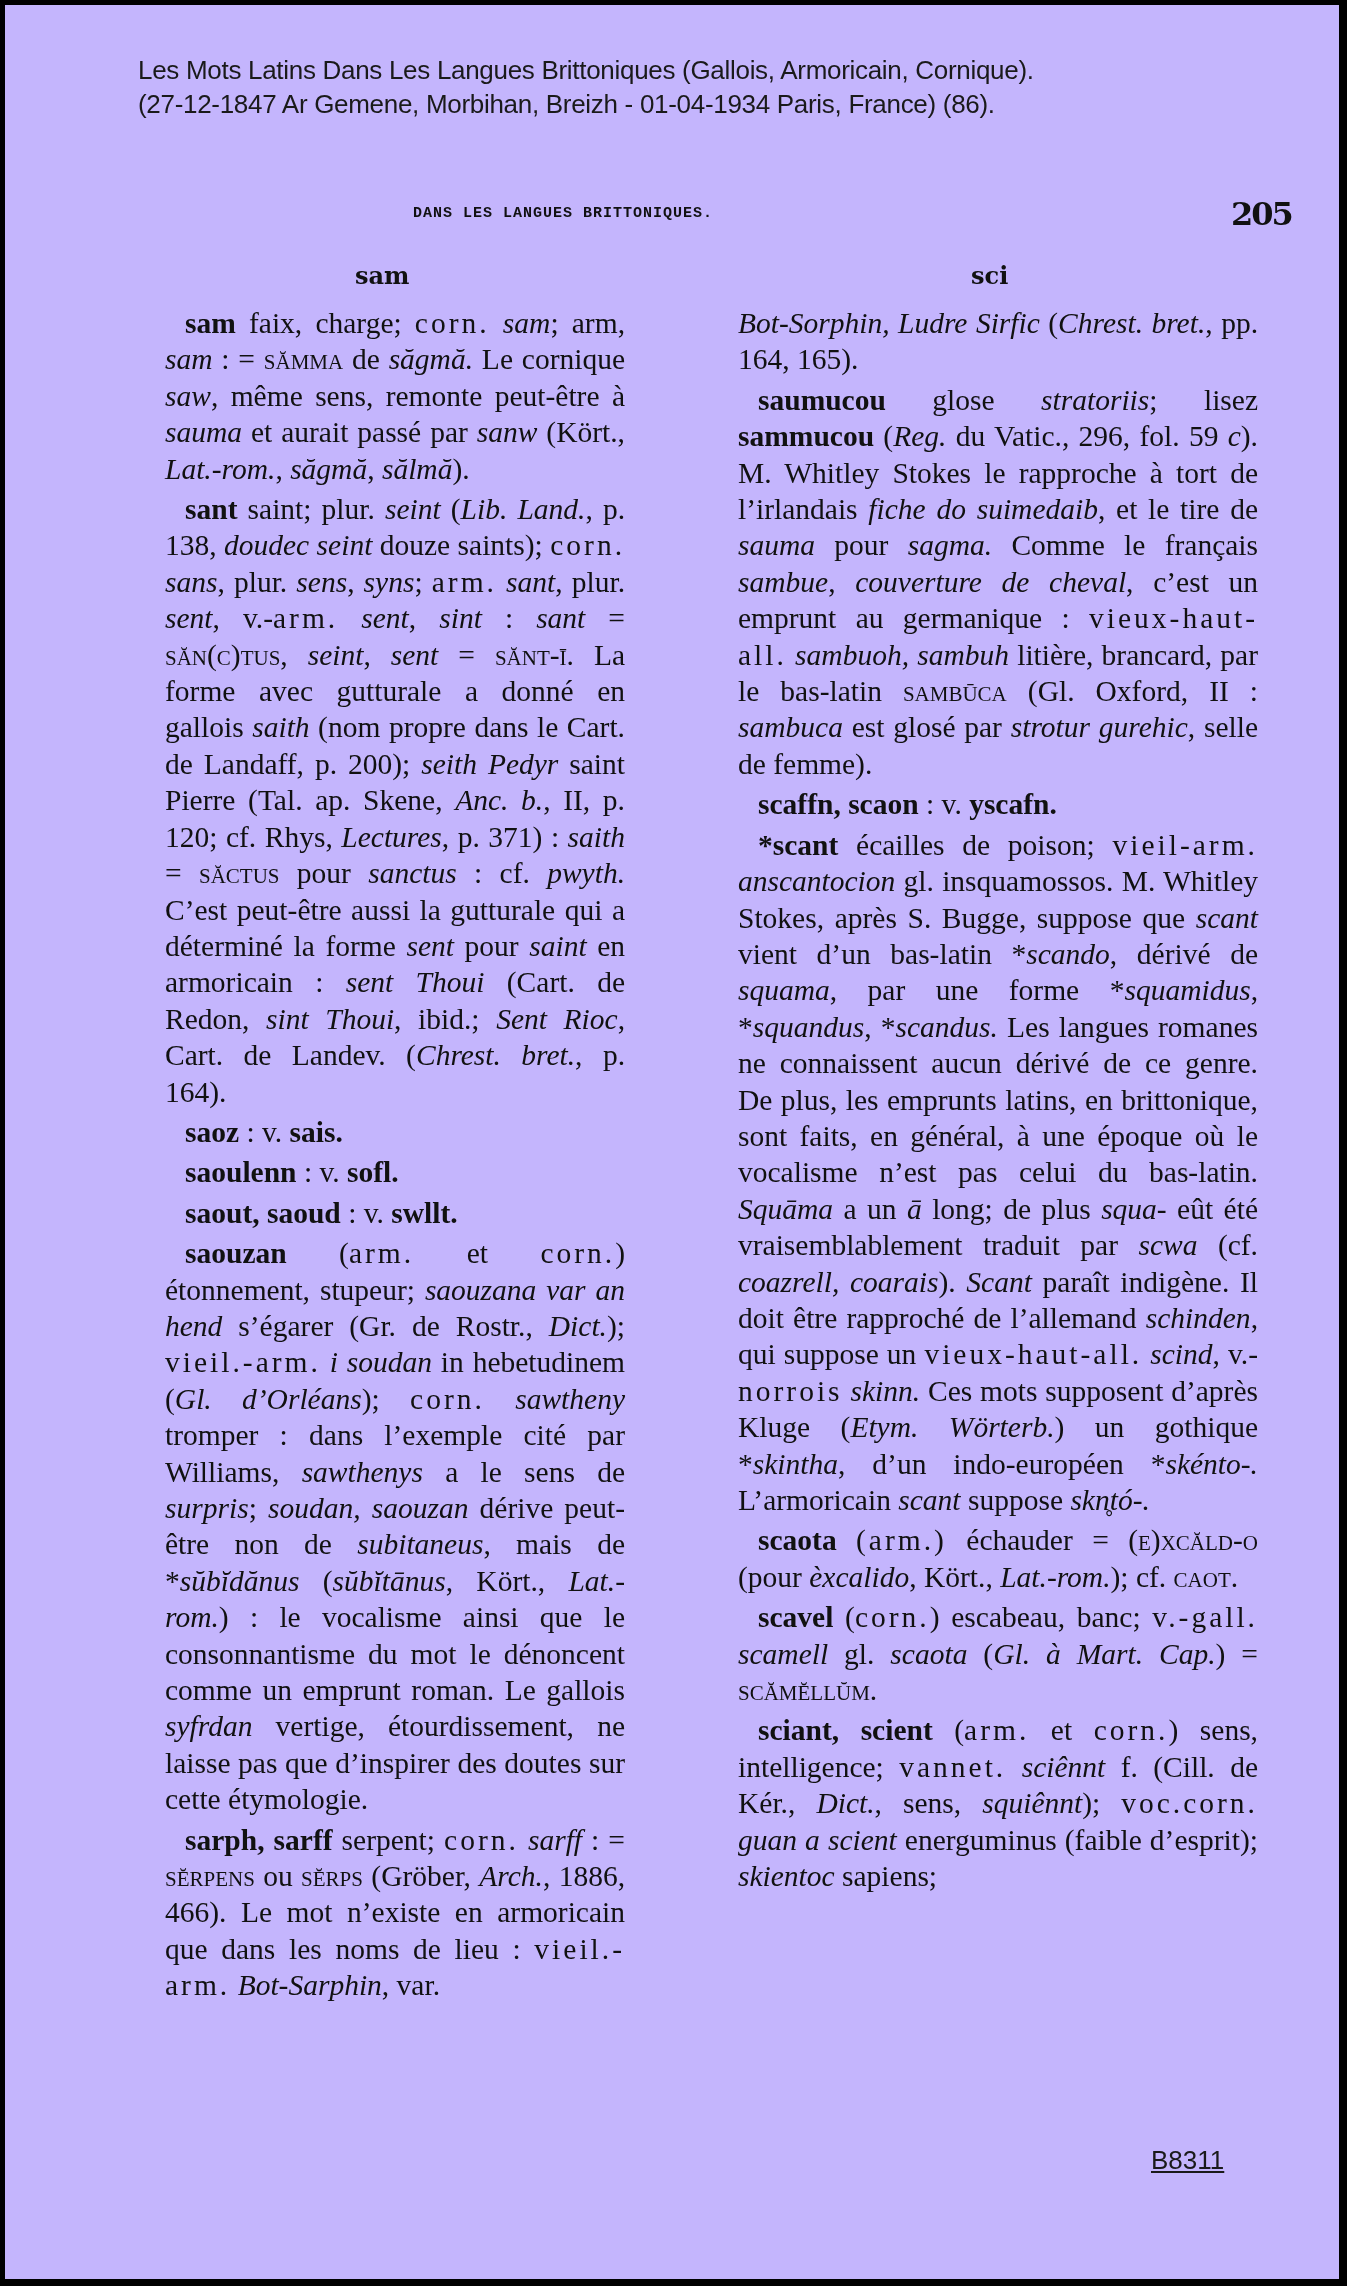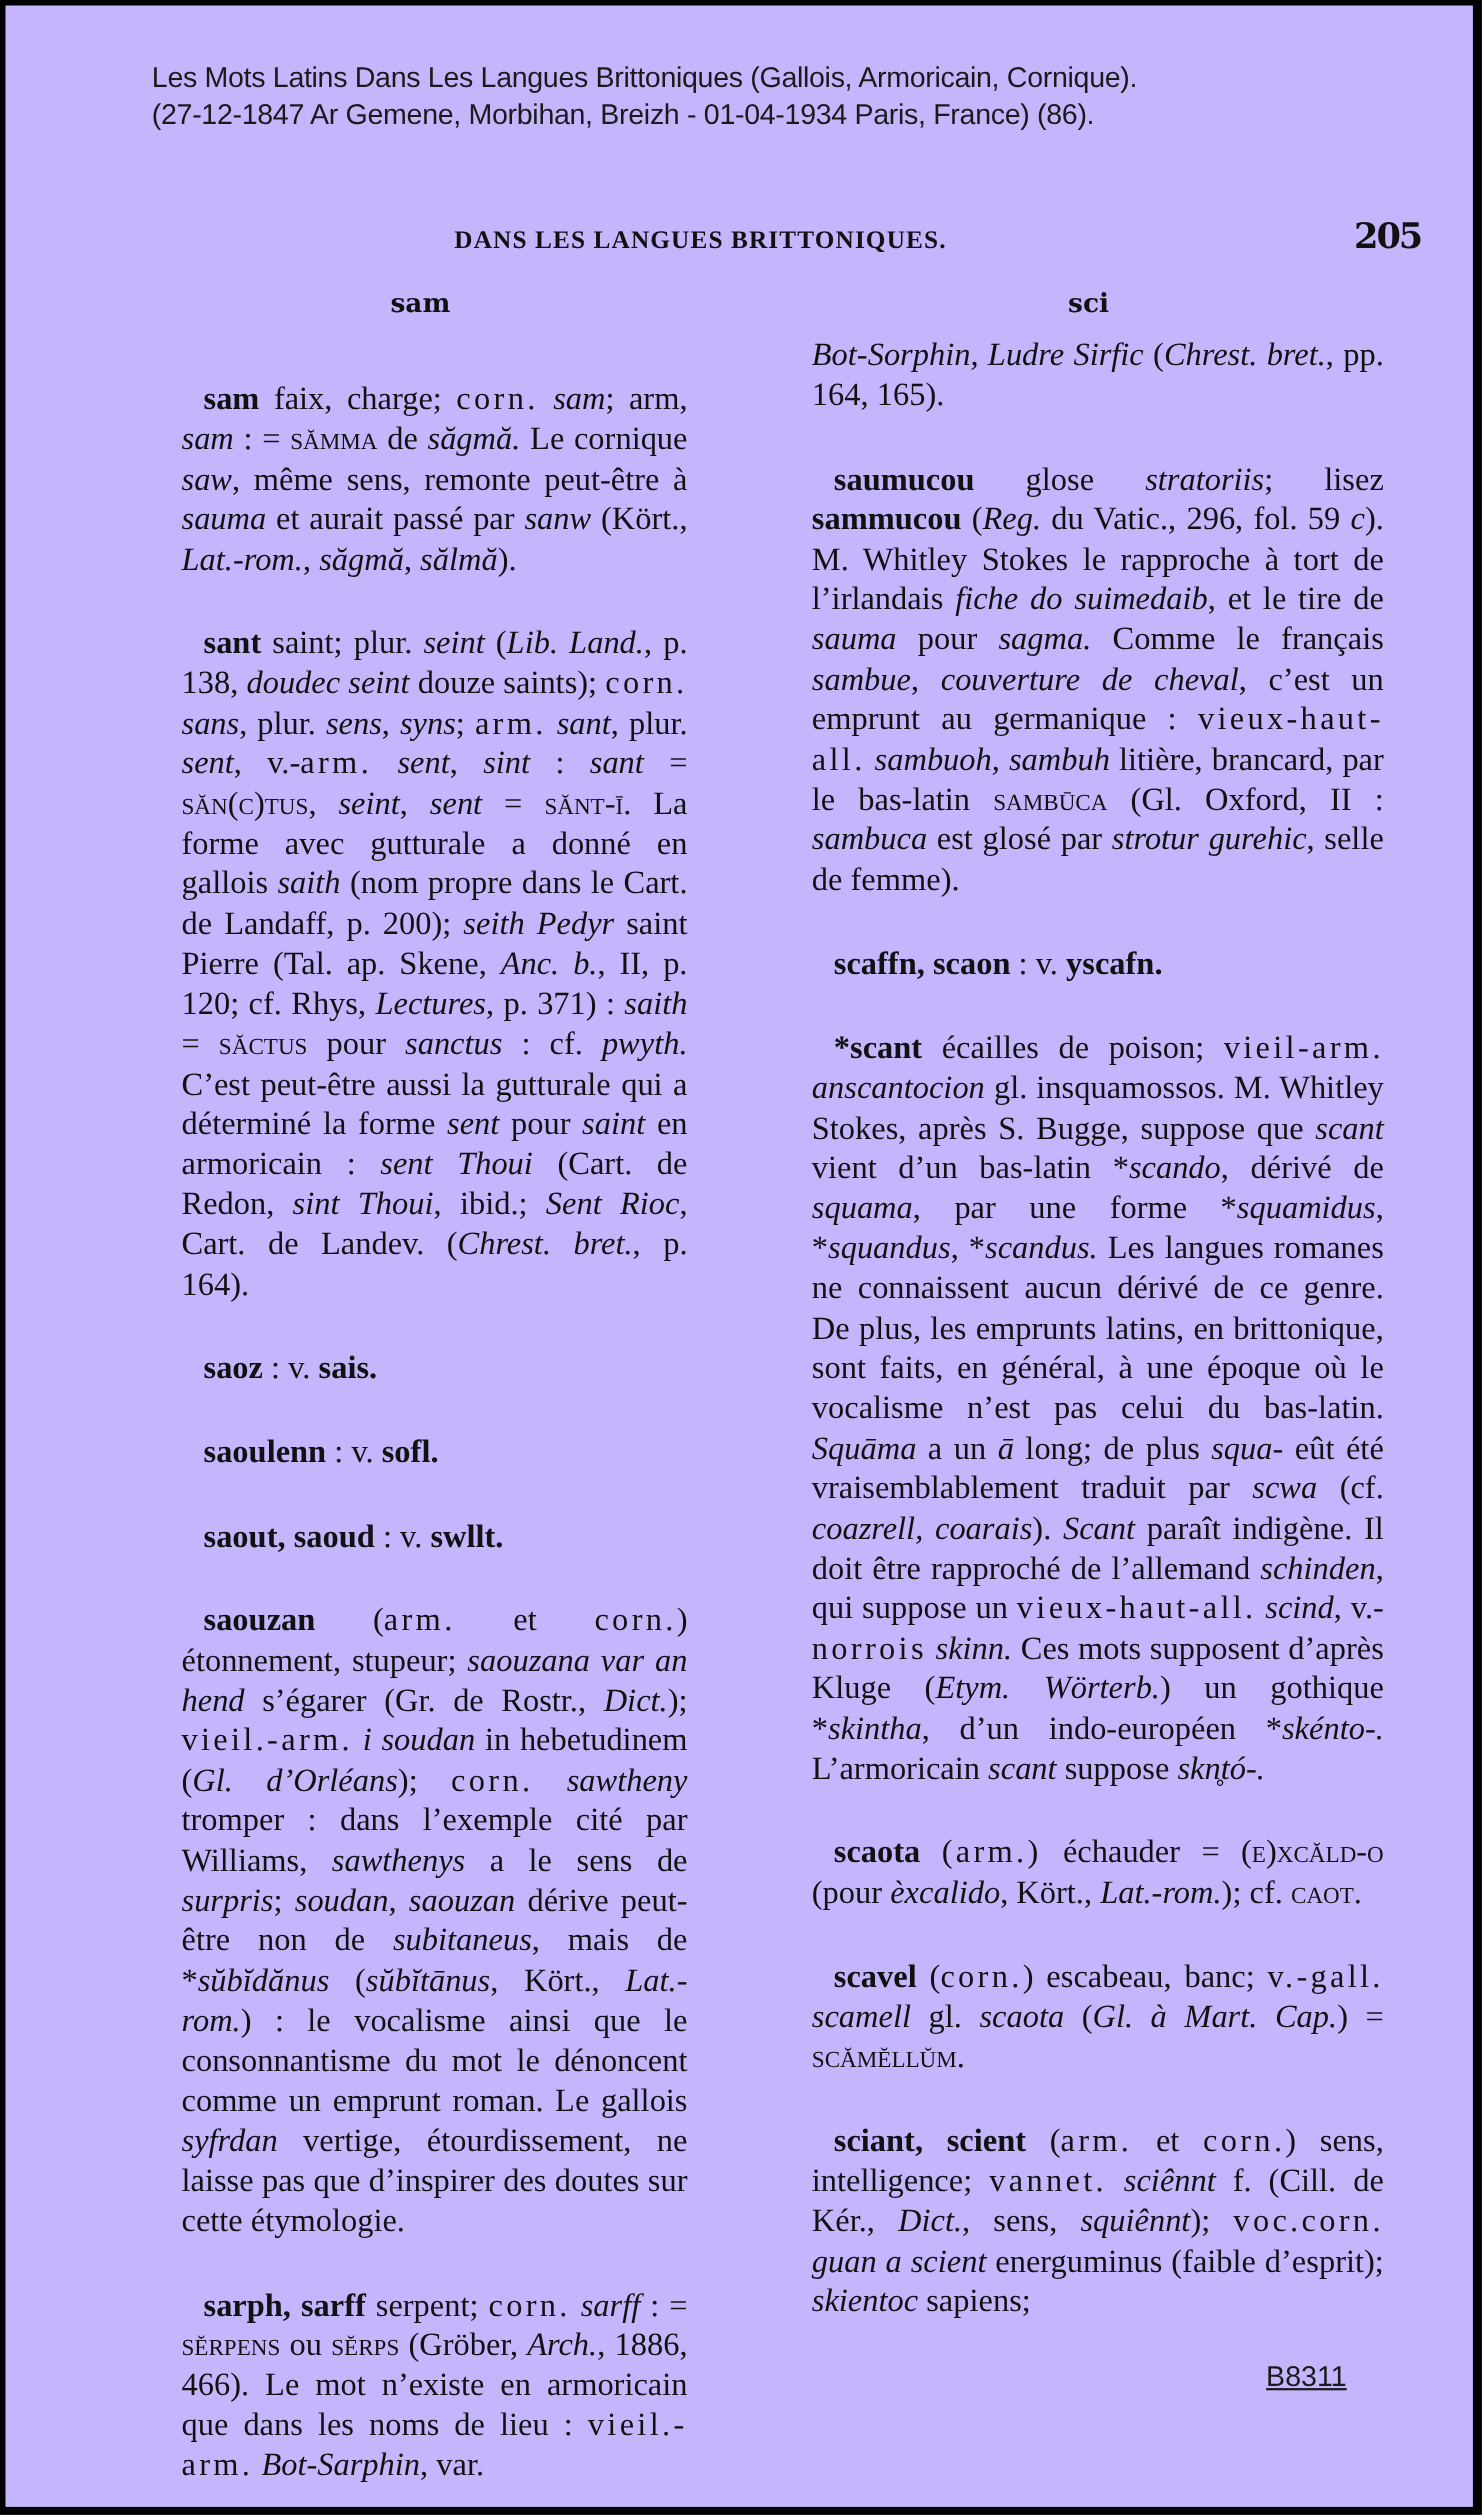--- a/index.html
+++ b/index.html
@@ -9,21 +9,21 @@
     background: #c4b5fd; color: #111;
   }
   .banner {
     position: absolute; left: 133px; top: 48px; width: 1120px;
     font-family: "Liberation Sans", sans-serif; font-size: 26px; line-height: 34px;
     color: #1a1a1a; letter-spacing: -0.3px;
   }
   .banner div { white-space: nowrap; }
   .running-head {
     position: absolute; left: 408px; top: 200px;
-    font-family: Liberation Serif, serif; font-weight: bold; font-size: 23px;
+    font-family: Liberation Mono, monospace; font-weight: bold; font-size: 15px;
     letter-spacing: 1px; color: #111;
   }
   .page-number {
     position: absolute; left: 1180px; top: 190px;
     font-family: "DejaVu Serif", serif; font-weight: bold; font-size: 32px; color: #111;
     letter-spacing: -2px;
     margin-left: 46px;
   }
   .col-head {
     position: absolute; top: 256px;
@@ -32,21 +32,21 @@
   .col-head.left { left: 350px; }
   .col-head.right { left: 966px; }
   .column {
     position: absolute; top: 300px;
     font-family: "Liberation Serif", serif; font-size: 29.5px; line-height: 36.4px;
     text-align: justify; color: #111;
   }
   .column.left { left: 160px; width: 460px; }
   .column.right { left: 733px; width: 520px; }
   .entry { margin: 0 0 4px 0; text-indent: 0; }
-  .entry.indent { text-indent: 20px; margin-top: 40px; }
+  .entry.indent { text-indent: 20px; }
   .b { font-weight: bold; }
   .i { font-style: italic; }
   .sc { font-variant: small-caps; }
   .sp { letter-spacing: 3px; }
   .footer-code {
     position: absolute; left: 1146px; top: 2140px;
     font-family: "Liberation Sans", sans-serif; font-size: 26px; color: #1a1a1a; text-decoration: underline;
   }
 </style>
 </head>

